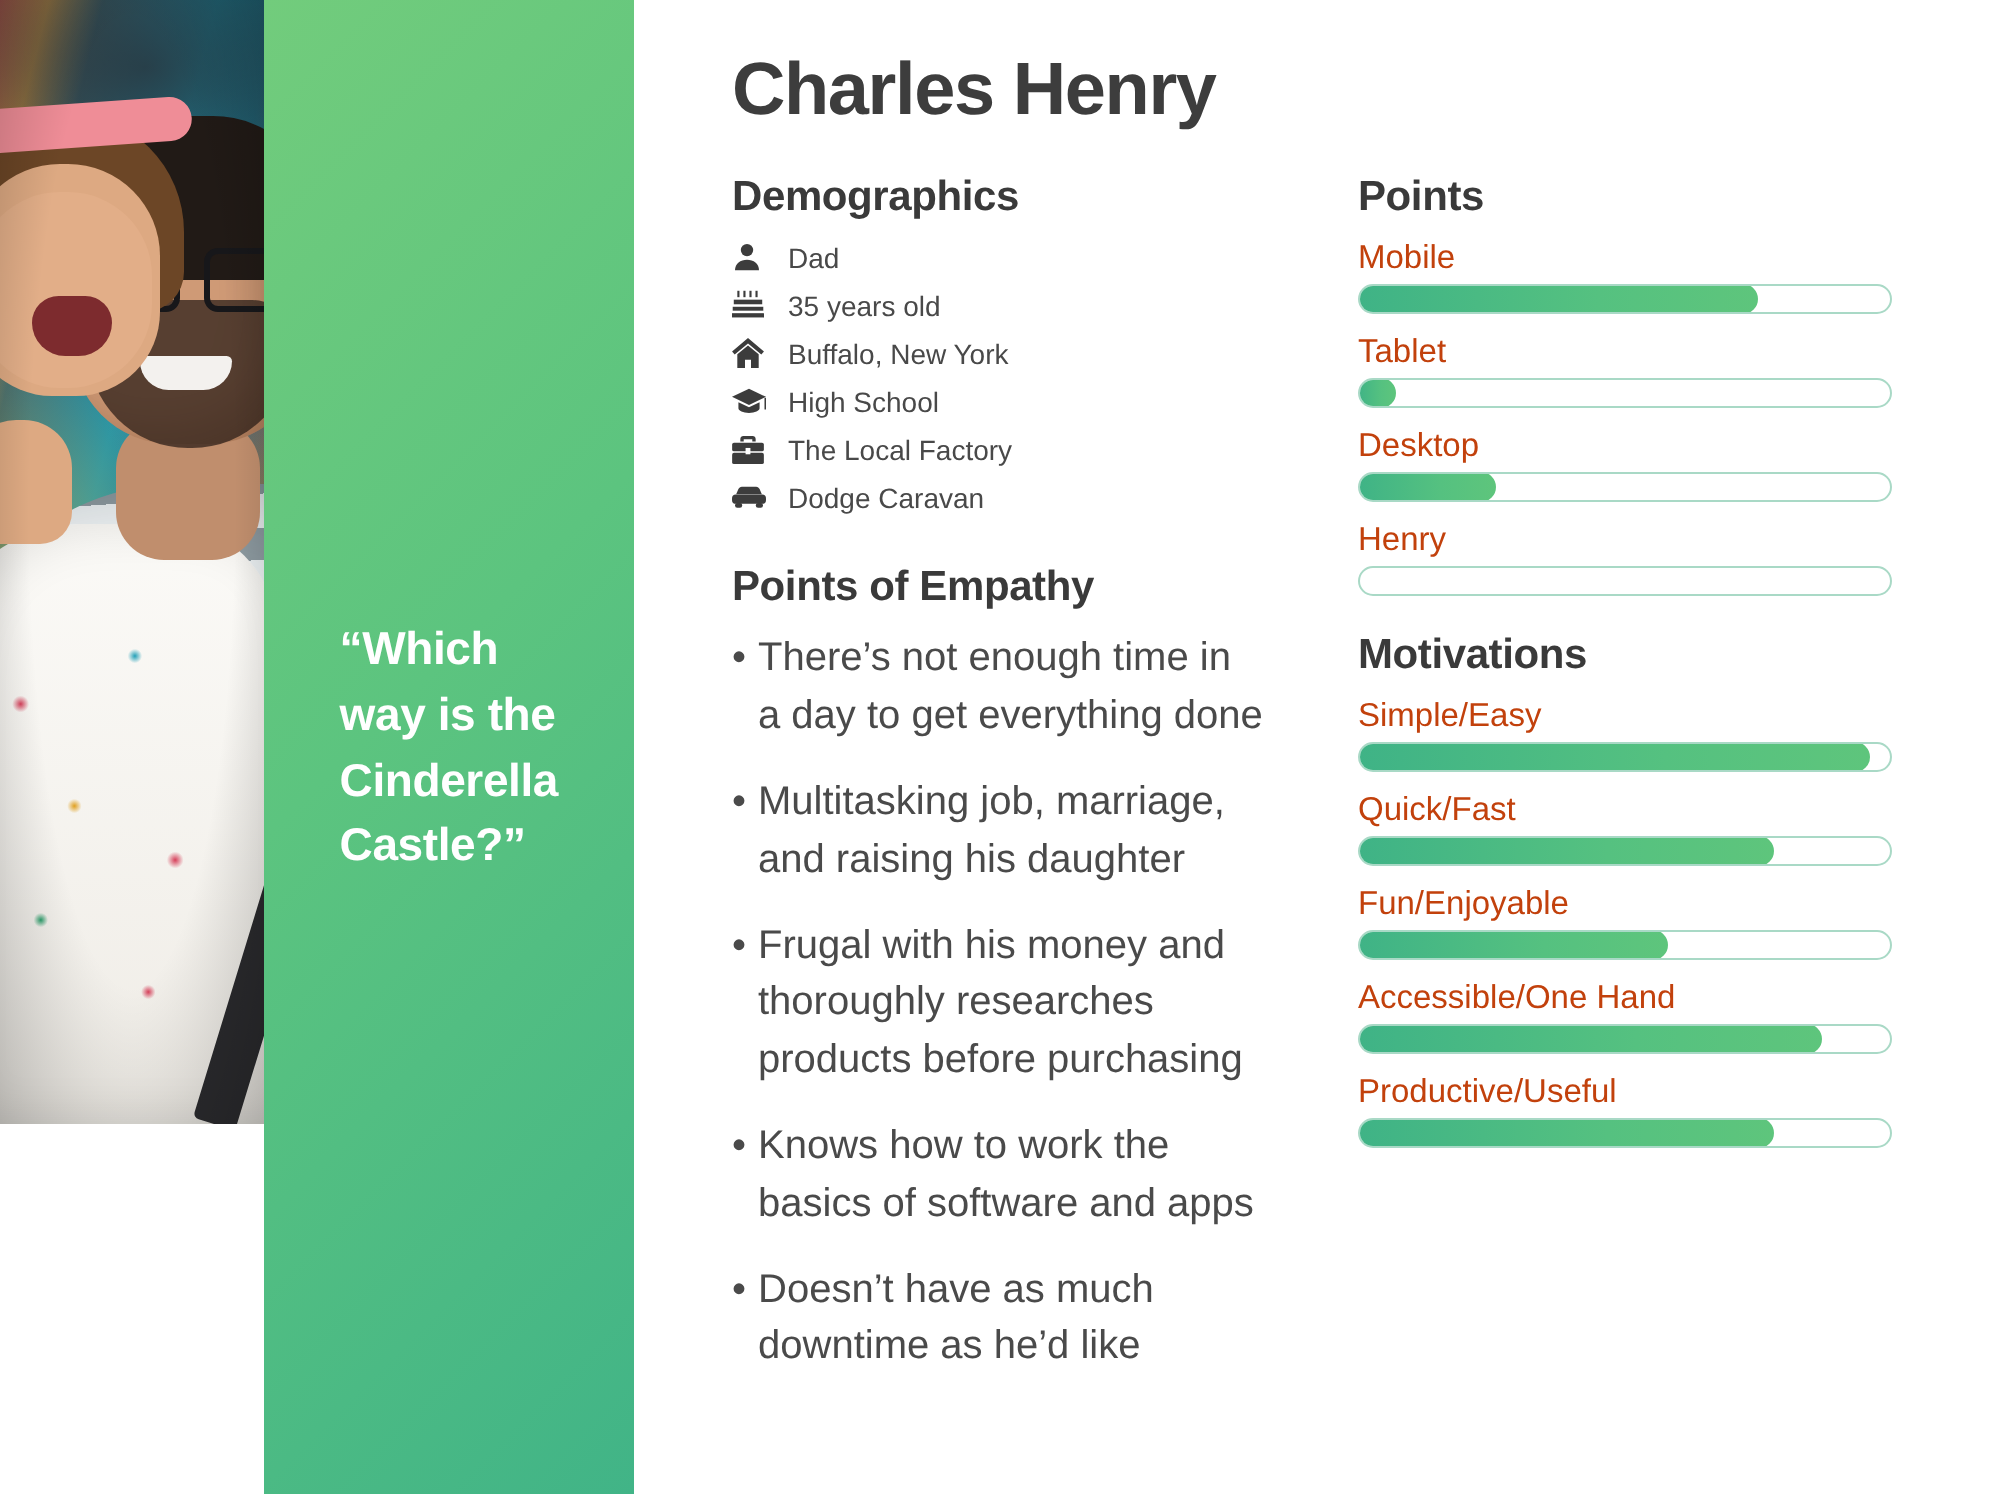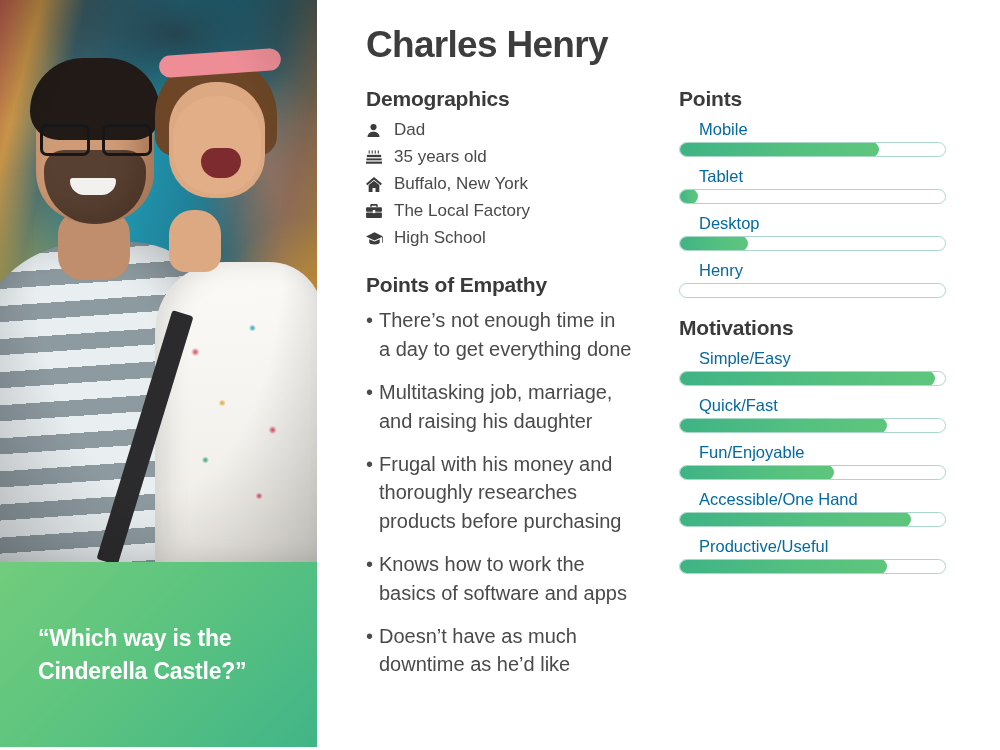--- a/index.html
+++ b/index.html
@@ -13,21 +13,21 @@
     position: relative;
     width: 1000px; height: 750px;
     display: flex;
     background: #ffffff;
   }
 
   
   .left-col {
     width: 317px; height: 747px;
     flex: 0 0 317px;
-    display: flex; flex-direction: column;
+    display: flex; flex-direction: row;
     overflow: hidden;
   }
   .photo {
     position: relative;
     width: 317px; height: 562px;
     overflow: hidden;
     background: #4a5560;
   }
   
   .photo .bg {
@@ -218,21 +218,21 @@
     margin-bottom: 7px;
   }
   .demo-icon {
     width: 20px; height: 17px;
     flex: 0 0 20px;
     display: flex; align-items: center; justify-content: flex-start;
     color: #3c3c3c;
     margin-right: 8px;
   }
   .demo-icon svg { display: block; }
-  .demo-label { font-size: 17px; color: #494949; }
+  .demo-label { font-size: 14px; color: #494949; }
 
   
   .empathy { margin-top: 25px; }
   .empathy-list { list-style: none; }
   .empathy-item {
     position: relative;
     font-size: 20px; color: #4a4a4a;
     line-height: 1.42;
     padding-left: 13px;
     margin-bottom: 15px;
@@ -240,23 +240,22 @@
   .empathy-item:before {
     content: "\2022";
     position: absolute; left: 0; top: 0;
     color: #4a4a4a;
   }
 
   
   .bar-group { margin-bottom: 0; }
   .bar-row { margin-bottom: 10px; }
   .bar-label {
-    font-size: 16.5px; color: #0369a1;
+    font-size: 16.5px; color: #c2410c;
     margin-bottom: 3px;
-    margin-left: 20px;
   }
   .bar-track {
     position: relative;
     width: 267px; height: 15px;
     background: #ffffff;
     border: 1px solid #a9d9c6;
     border-radius: 9px;
     overflow: hidden;
   }
   .bar-fill {
@@ -344,41 +343,52 @@
                 <svg width="16" height="15" viewBox="0 0 17 16" fill="currentColor">
                     <path d="M8.5 0L0 7.2l1.4 1.6L8.5 2.9l7.1 5.9L17 7.2z"></path>
                     <path d="M2.8 8.6V16h4.1v-4.4h3.2V16h4.1V8.6L8.5 4z"></path>
                   </svg>
               </span>
               <span class="demo-label">Buffalo, New York</span>
             </li>
 
             <li class="demo-item">
               <span class="demo-icon">
+                <svg width="17" height="13" viewBox="0 0 18 13" fill="currentColor">
+                    <path d="M9 0L0 4.3l9 4.3 9-4.3z"></path>
+                    <path d="M3.4 7.2v3.2c0 1.4 2.5 2.4 5.6 2.4s5.6-1 5.6-2.4V7.2L9 9.8z"></path>
+                    <path d="M17.2 4.8h1V11h-1z"></path>
+                  </svg>
+              </span>
+              <span class="demo-label">High School</span>
+            </li>
+
+            <li class="demo-item">
+              <span class="demo-icon">
                 <svg width="16" height="14" viewBox="0 0 17 15" fill="currentColor">
                     <path d="M6 0h5c.9 0 1.6.7 1.6 1.6V3h-1.8V1.8H6.2V3H4.4V1.6C4.4.7 5.1 0 6 0z"></path>
                     <rect x="0" y="3.6" width="17" height="4.6" rx="1"></rect>
                     <rect x="0" y="9" width="17" height="6" rx="1"></rect>
                     <rect x="7.2" y="6.4" width="2.6" height="3.4" fill="#fff"></rect>
                   </svg>
               </span>
               <span class="demo-label">The Local Factory</span>
             </li>
 
             <li class="demo-item">
               <span class="demo-icon">
-                <svg width="17" height="13" viewBox="0 0 18 13" fill="currentColor">
-                    <path d="M9 0L0 4.3l9 4.3 9-4.3z"></path>
-                    <path d="M3.4 7.2v3.2c0 1.4 2.5 2.4 5.6 2.4s5.6-1 5.6-2.4V7.2L9 9.8z"></path>
-                    <path d="M17.2 4.8h1V11h-1z"></path>
-                  </svg>
-              </span>
-              <span class="demo-label">High School</span>
-            </li>
-
+                <svg width="17" height="12" viewBox="0 0 18 12" fill="currentColor">
+                    <path d="M3.4 1.3C3.7.5 4.4 0 5.2 0h7.6c.8 0 1.5.5 1.8 1.3L15.8 4H2.2z"></path>
+                    <rect x="0" y="4.1" width="18" height="5" rx="2.1"></rect>
+                    <rect x="1.6" y="8.6" width="3.8" height="2.6" rx="1.2"></rect>
+                    <rect x="12.6" y="8.6" width="3.8" height="2.6" rx="1.2"></rect>
+                  </svg>
+              </span>
+              <span class="demo-label">Dodge Caravan</span>
+            </li>
 
           </ul>
         </section>
 
         <section class="empathy">
           <h3 class="section-title">Points of Empathy</h3>
           <ul class="empathy-list">
             <li class="empathy-item">There’s not enough time in a day to get everything done</li>
             <li class="empathy-item">Multitasking job, marriage, and raising his daughter</li>
             <li class="empathy-item">Frugal with his money and thoroughly researches products before purchasing</li>

